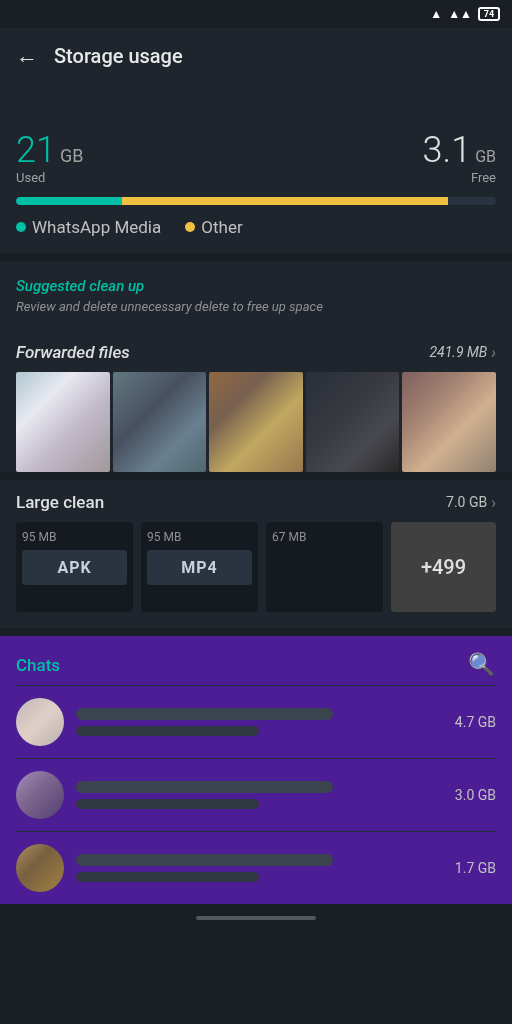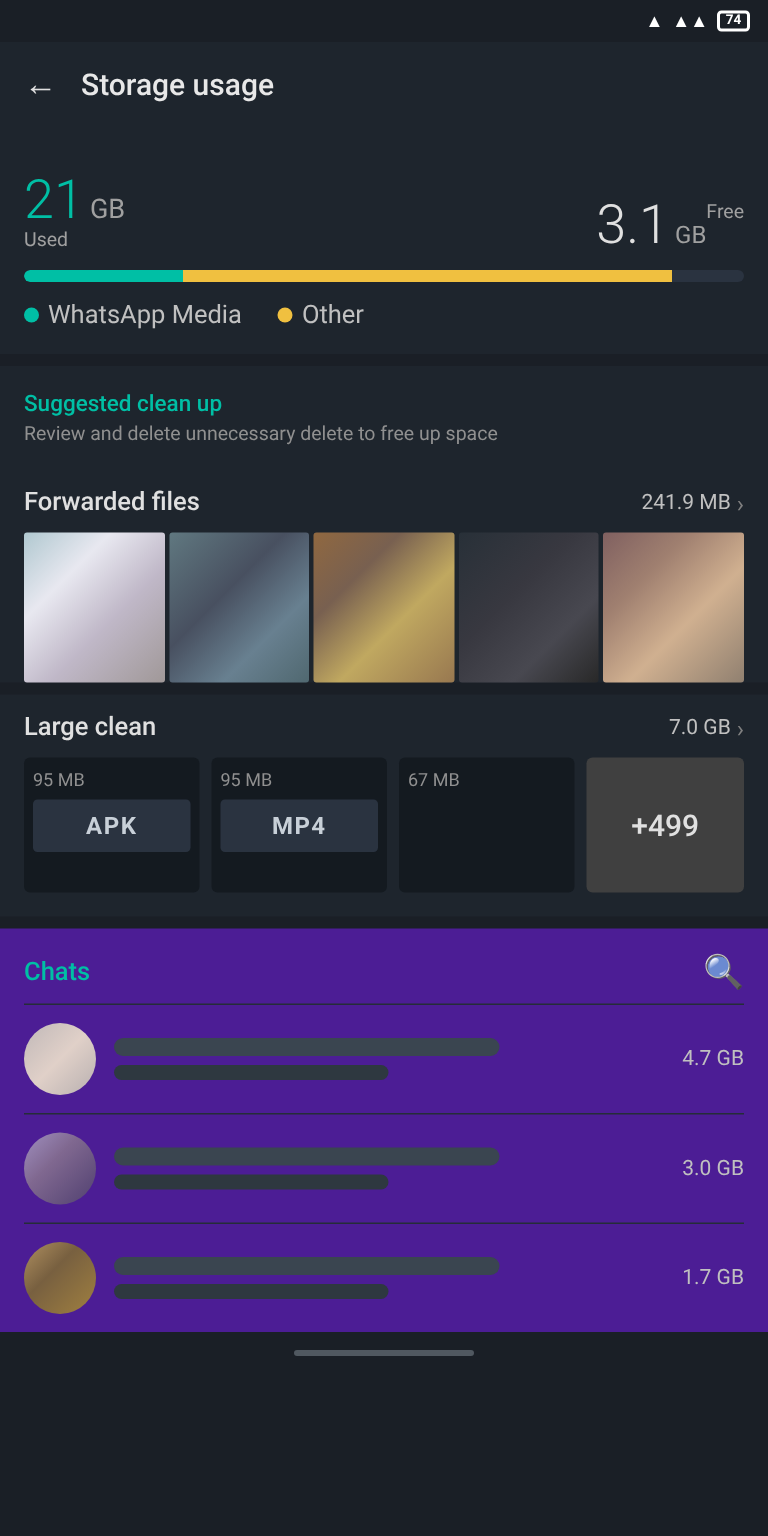--- a/index.html
+++ b/index.html
@@ -90,22 +90,22 @@
       color: #a0a0a0;
       font-weight: 400;
     }
     .storage-label {
       font-size: 13px;
       color: #a0a0a0;
       margin-top: 2px;
     }
     .storage-free {
       display: flex;
-      flex-direction: row;
-      align-items: flex-start;
+      flex-direction: column;
+      align-items: flex-end;
       margin-top: 28px;
     }
     .storage-free-num {
       display: flex;
       align-items: baseline;
       gap: 4px;
     }
     .storage-free-big {
       font-size: 36px;
       font-weight: 300;
@@ -153,20 +153,21 @@
       width: 10px;
       height: 10px;
       border-radius: 50%;
     }
 
     
     .suggested-section {
       background-color: #1e252d;
       padding: 16px 16px 0;
       margin-bottom: 8px;
+      font-style: italic;
     }
     .suggested-title {
       color: #00bfa5;
       font-size: 15px;
       font-weight: 500;
       margin-bottom: 4px;
     }
     .suggested-desc {
       color: #909090;
       font-size: 13px;

